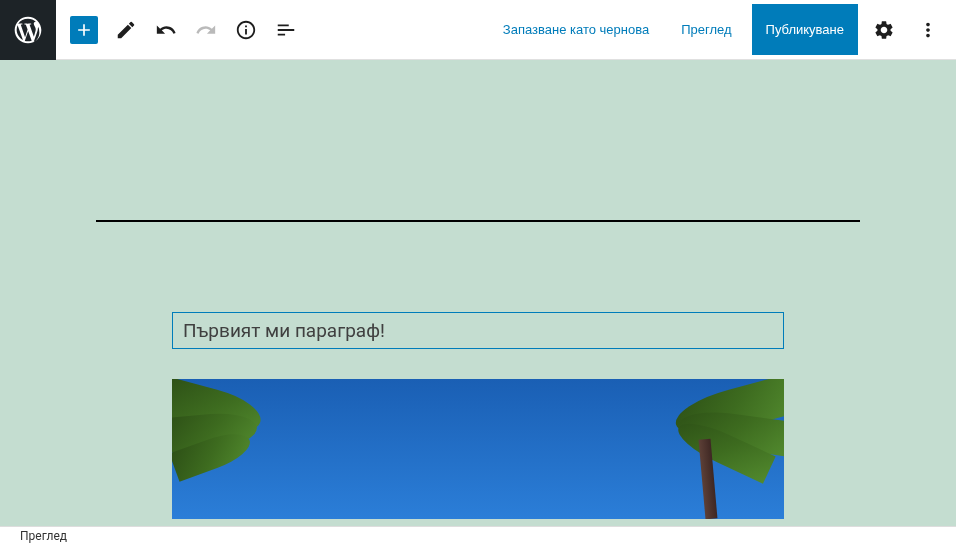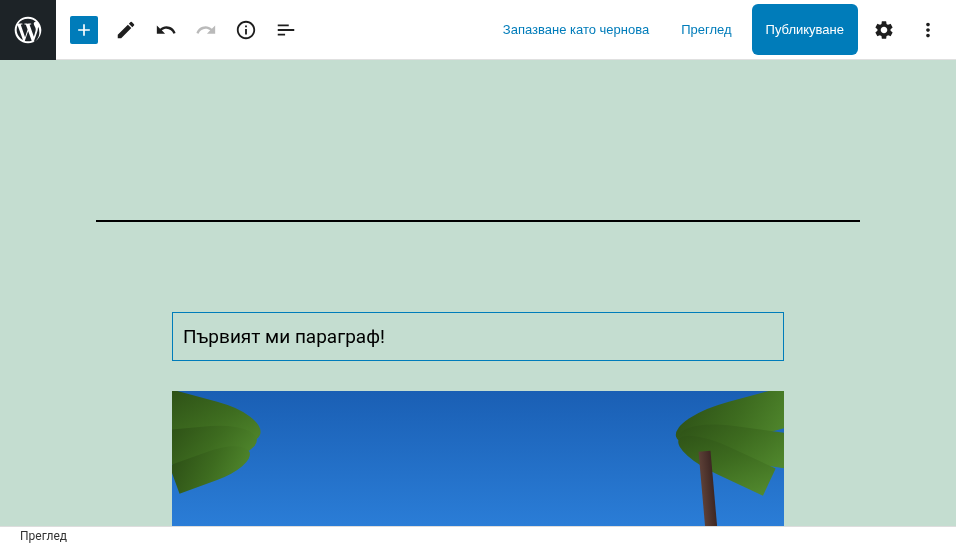--- a/index.html
+++ b/index.html
@@ -6,25 +6,25 @@
 body { font-family: -apple-system, BlinkMacSystemFont, "Segoe UI", Roboto, sans-serif; width: 956px; height: 546px; overflow: hidden; background: #c4ddd0; }
 .top-toolbar { width: 100%; height: 60px; background: #fff; display: flex; align-items: center; border-bottom: 1px solid #e0e0e0; }
 .wp-logo { width: 56px; height: 60px; background: #1d2327; display: flex; align-items: center; justify-content: center; }
 .wp-logo svg { width: 32px; height: 32px; fill: #fff; }
 .toolbar-left { display: flex; align-items: center; padding-left: 14px; gap: 4px; }
 .icon-btn { width: 36px; height: 36px; display: flex; align-items: center; justify-content: center; background: none; border: none; cursor: pointer; border-radius: 2px; }
 .add-btn { width: 28px; height: 28px; background: #007cba; color: #fff; border: none; border-radius: 2px; display: flex; align-items: center; justify-content: center; cursor: pointer; margin-right: 6px; }
 .add-btn svg { width: 20px; height: 20px; }
 .toolbar-right { margin-left: auto; display: flex; align-items: center; gap: 8px; padding-right: 10px; }
 .link-btn { background: none; border: none; color: #007cba; font-size: 13px; padding: 8px 12px; cursor: pointer; }
-.publish-btn { background: #007cba; color: #fff; border: none; font-size: 13px; padding: 18px 14px; cursor: pointer; border-radius: 6px; }
+.publish-btn { background: #007cba; color: #fff; border: none; font-size: 13px; padding: 18px 14px; cursor: pointer; border-radius: 0; }
 .editor-canvas { width: 100%; height: 466px; background: #c4ddd0; overflow-y: auto; position: relative; }
 .content-area { padding-top: 160px; position: relative; }
 .title-line { width: 764px; margin: 0 auto; border-bottom: 2px solid #000; margin-bottom: 90px; }
-.paragraph-block { width: 612px; margin: 8px auto; border: 1.5px solid #007cba; padding: 12px 10px; font-size: 19px; color: #000000; background: transparent; margin-bottom: 30px; }
+.paragraph-block { width: 612px; margin: 8px auto; border: 1.5px solid #007cba; padding: 6px 10px; font-size: 19px; color: #404040; background: transparent; margin-bottom: 30px; }
 .image-block { width: 612px; height: 140px; margin: 0 auto; position: relative; overflow: hidden; }
 .sky { position: absolute; inset: 0; background: linear-gradient(180deg, #1a5fb4 0%, #2b7ed8 100%); }
 .palm { position: absolute; }
 .palm-left { left: 0; top: 0; width: 120px; height: 100%; }
 .palm-right { right: 0; top: 0; width: 150px; height: 100%; }
 .palm-leaf { position: absolute; background: linear-gradient(135deg, #2d5016 0%, #3d6b1f 50%, #528a2e 100%); }
 .leaf1 { width: 100px; height: 40px; top: 10px; left: -10px; border-radius: 0 50% 50% 0; transform: rotate(15deg); }
 .leaf2 { width: 90px; height: 35px; top: 35px; left: -5px; border-radius: 0 50% 50% 0; transform: rotate(-5deg); }
 .leaf3 { width: 80px; height: 30px; top: 60px; left: 0; border-radius: 0 50% 50% 0; transform: rotate(-20deg); }
 .palm-right .leaf1 { left: auto; right: -10px; border-radius: 50% 0 0 50%; transform: rotate(-15deg); width: 120px; }

